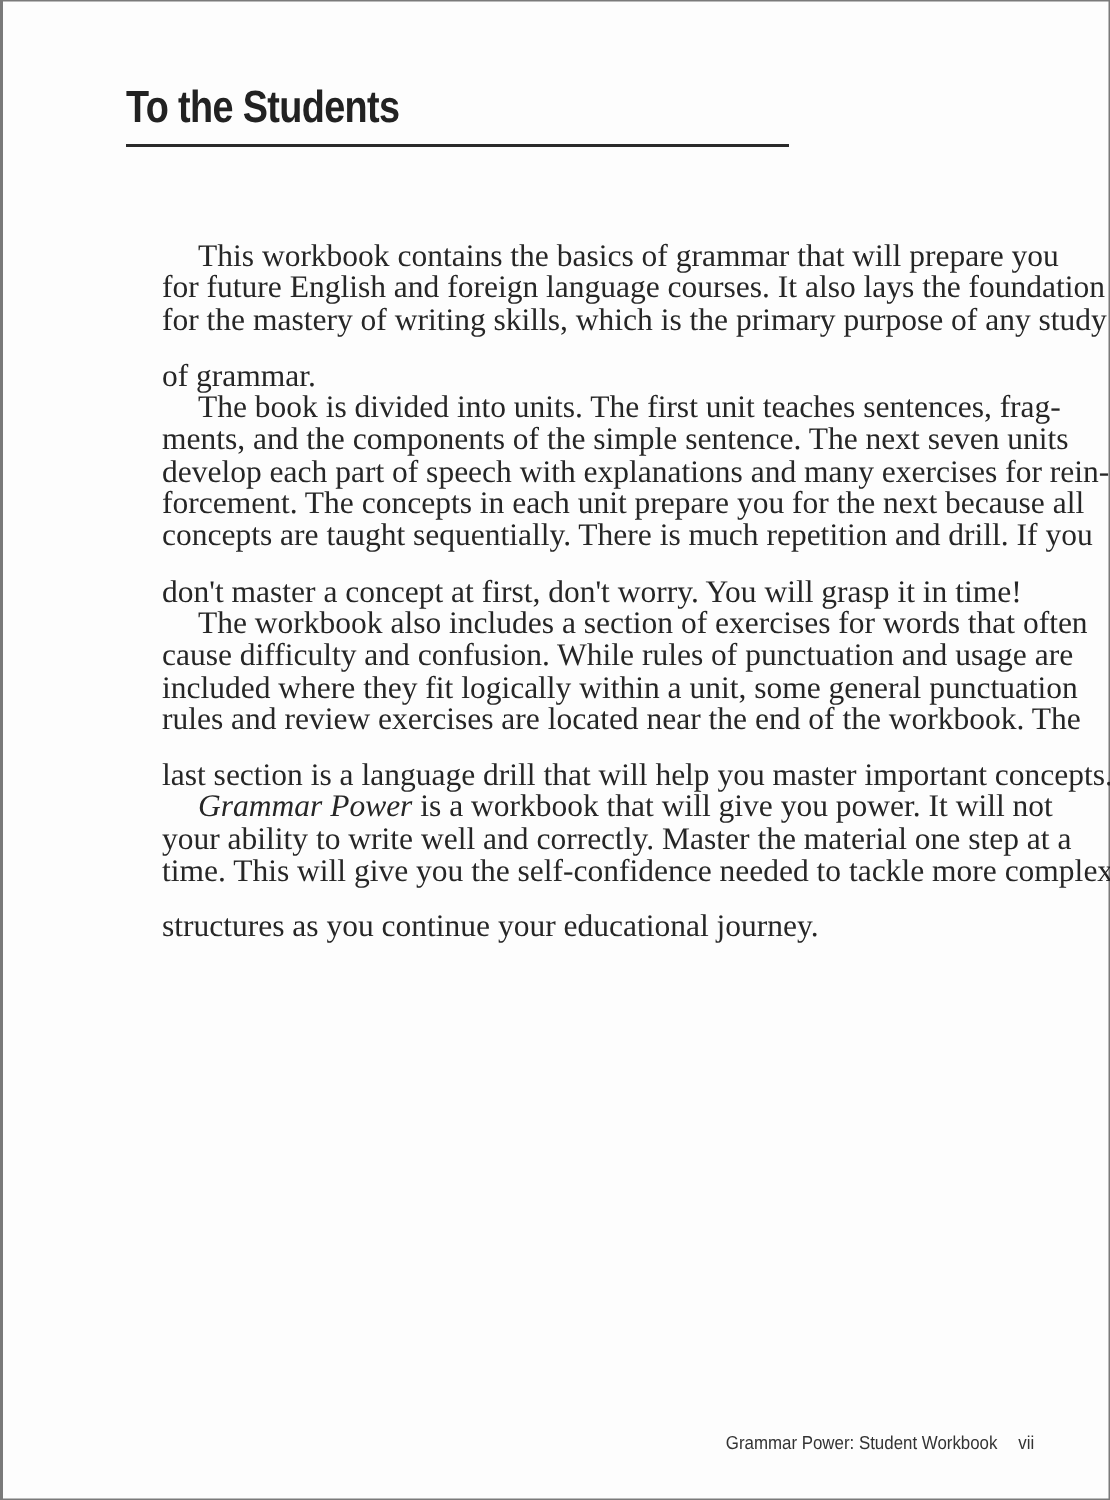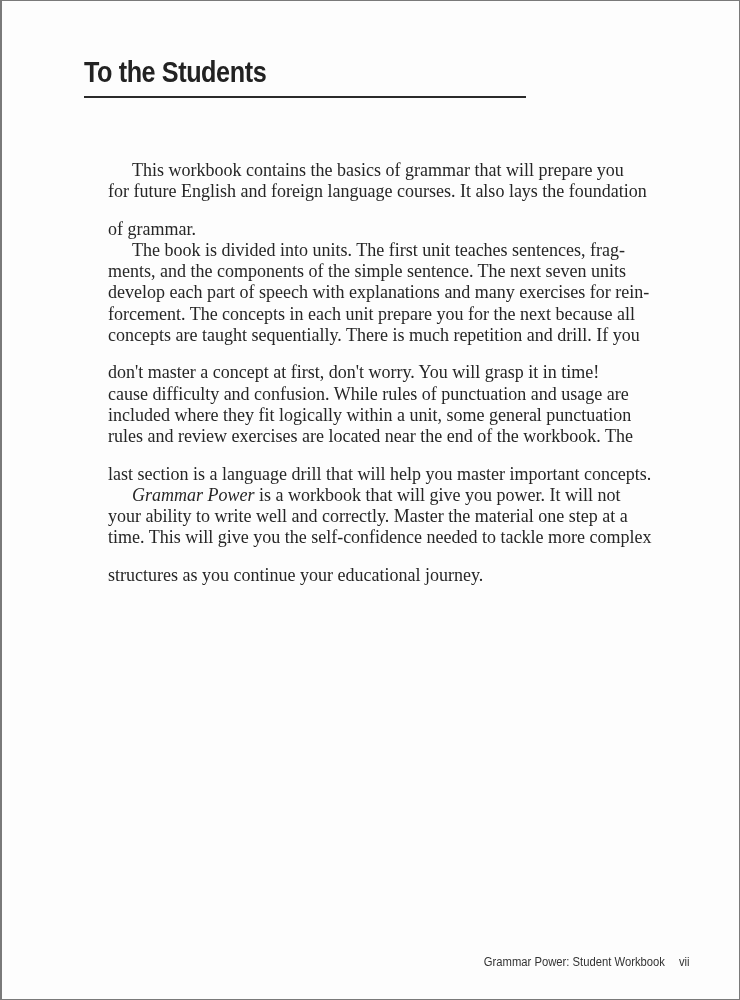--- a/index.html
+++ b/index.html
@@ -49,21 +49,21 @@
       width: 442px;
       height: 2px;
       background: #2a2a2a;
     }
     .body-text {
       position: absolute;
       left: 82px;
       top: 159px;
       width: 442px;
       font-family: "Liberation Serif", serif;
-      font-size: 18px;
+      font-size: 21px;
       line-height: 21.3px;
       color: #262626;
       text-align: justify;
     }
     .body-text p {
       margin: 0;
       text-indent: 24px;
     }
     .body-text .line {
       display: block;
@@ -102,33 +102,35 @@
 <div class="page">
 
   <h1 class="heading">To the Students</h1>
   <div class="heading-rule"></div>
 
   <div class="body-text">
 
     <p>
       <span class="line indent">This workbook contains the basics of grammar that will prepare you</span>
       <span class="line">for future English and foreign language courses. It also lays the foundation</span>
+      <span class="line">for the mastery of writing skills, which is the primary purpose of any study</span>
       <span class="line last">of grammar.</span>
     </p>
 
     <p>
       <span class="line indent">The book is divided into units. The first unit teaches sentences, frag-</span>
       <span class="line">ments, and the components of the simple sentence. The next seven units</span>
       <span class="line">develop each part of speech with explanations and many exercises for rein-</span>
       <span class="line">forcement. The concepts in each unit prepare you for the next because all</span>
       <span class="line">concepts are taught sequentially. There is much repetition and drill. If you</span>
       <span class="line last">don't master a concept at first, don't worry. You will grasp it in time!</span>
     </p>
 
     <p>
+      <span class="line indent">The workbook also includes a section of exercises for words that often</span>
       <span class="line">cause difficulty and confusion. While rules of punctuation and usage are</span>
       <span class="line">included where they fit logically within a unit, some general punctuation</span>
       <span class="line">rules and review exercises are located near the end of the workbook. The</span>
       <span class="line last">last section is a language drill that will help you master important concepts.</span>
     </p>
 
     <p>
       <span class="line indent"><em>Grammar Power</em><span> is a workbook that will give you power. It will not</span></span>
       <span class="line">your ability to write well and correctly. Master the material one step at a</span>
       <span class="line">time. This will give you the self-confidence needed to tackle more complex</span>

